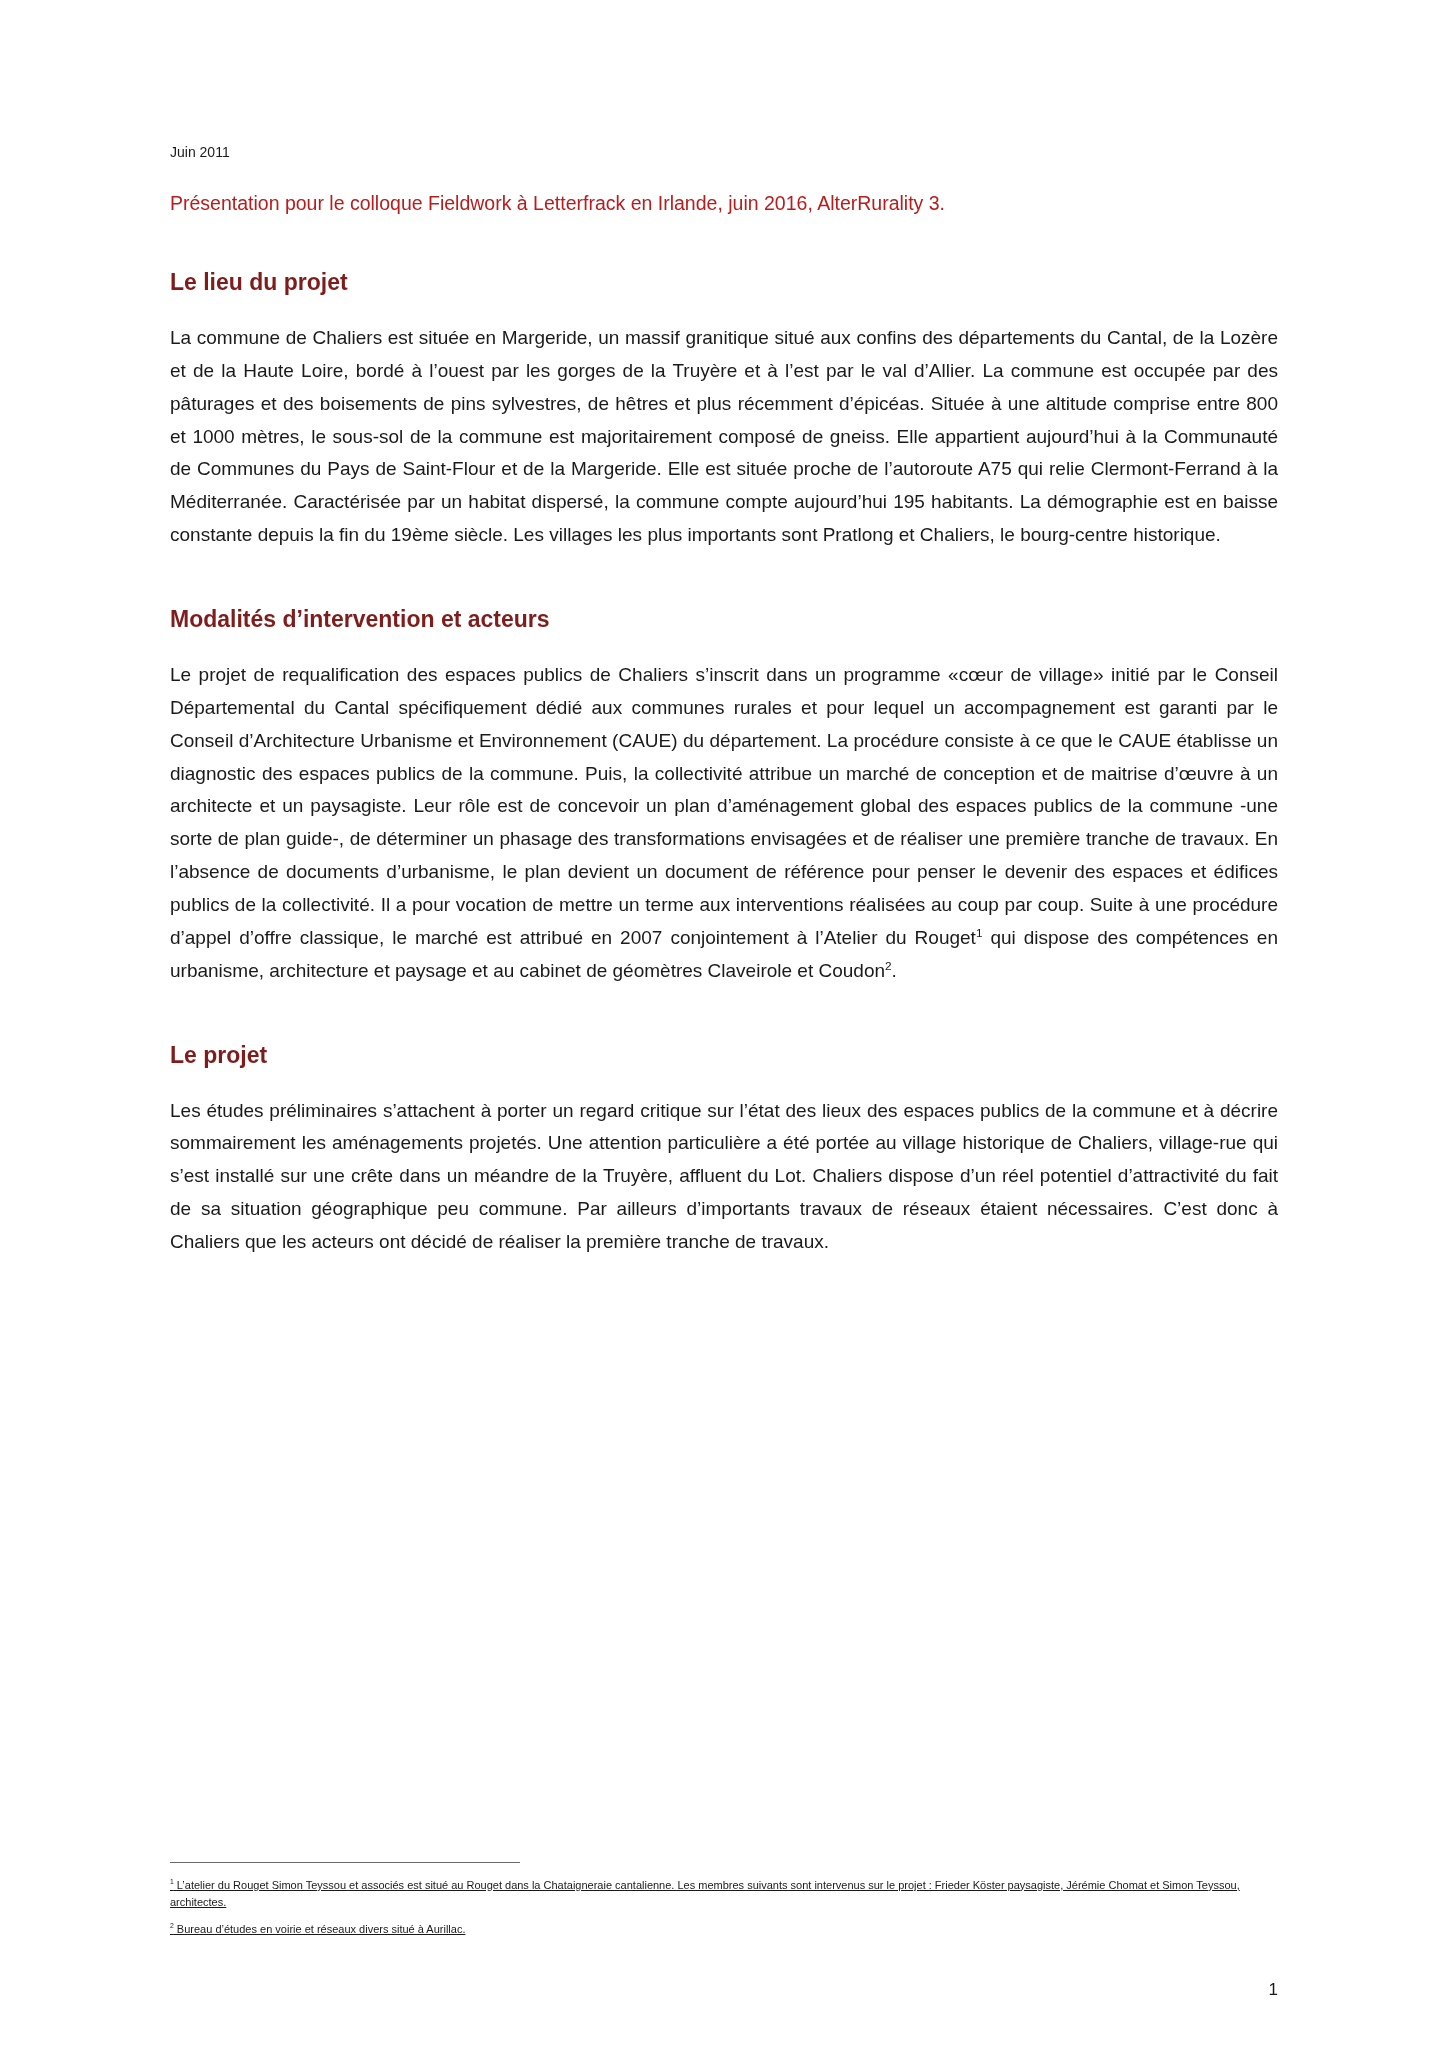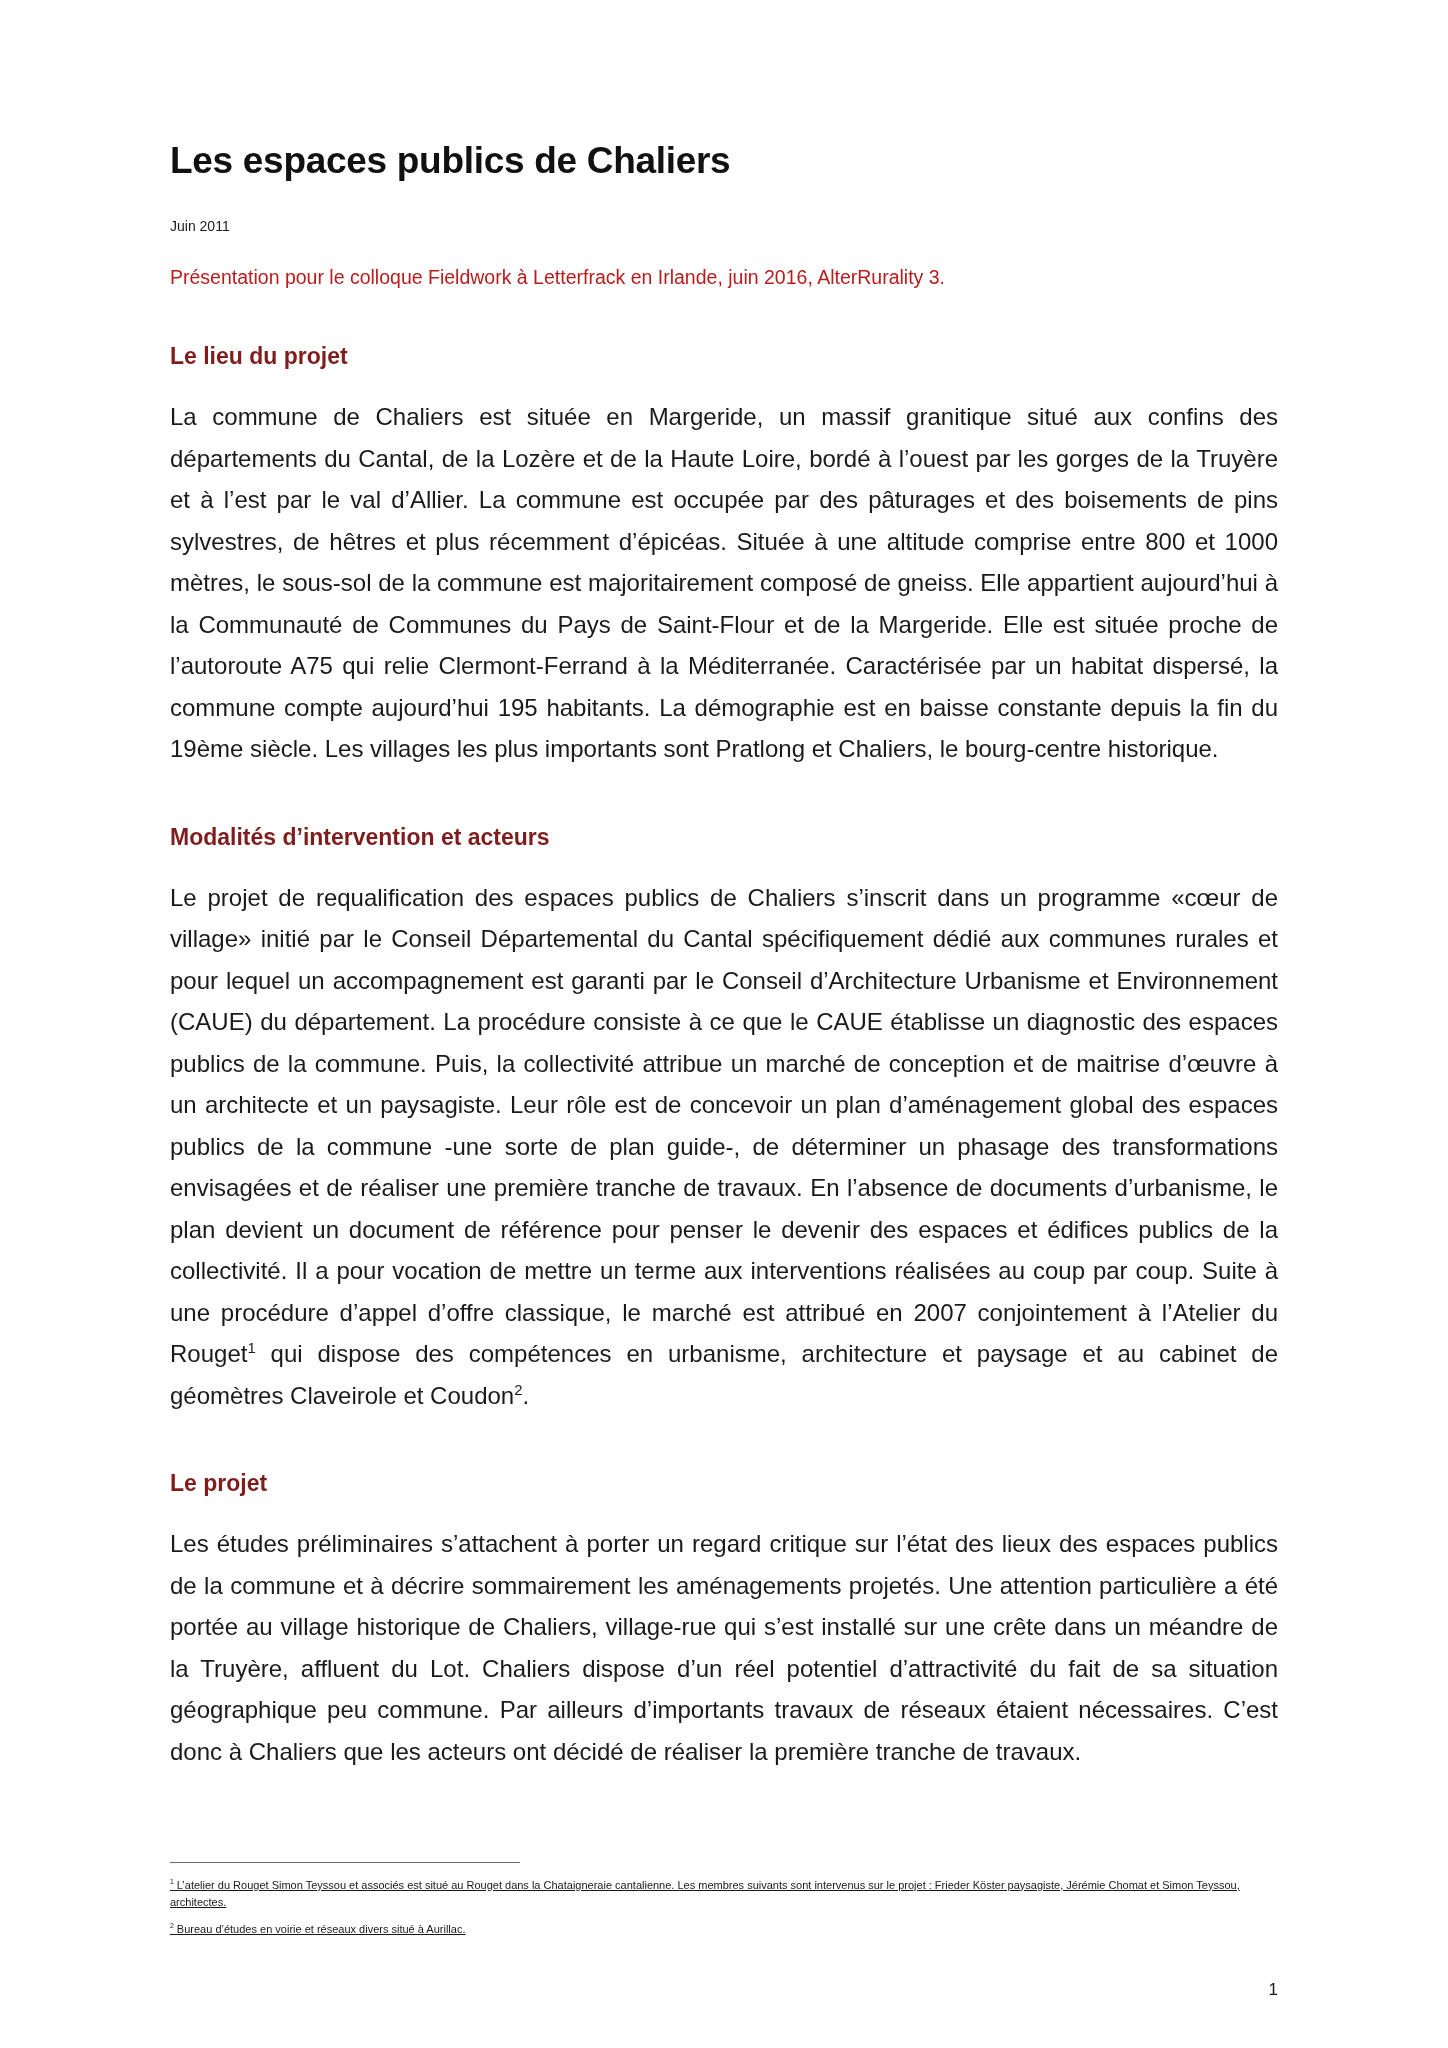--- a/index.html
+++ b/index.html
@@ -44,21 +44,21 @@
     color: #b91c1c;
     margin: 32px 0 0 0;
   }
   h2.section {
     font-size: 23px;
     font-weight: bold;
     color: #7f1d1d;
     margin: 54px 0 26px 0;
   }
   p.body-text {
-    font-size: 24px;
+    font-size: 19px;
     line-height: 1.73;
     text-align: justify;
     margin: 0 0 0 0;
     color: #1a1a1a;
     hyphens: none;
   }
   sup {
     font-size: 0.62em;
     vertical-align: super;
     line-height: 0;
@@ -89,21 +89,20 @@
     bottom: 48px;
     font-size: 17px;
     color: #1a1a1a;
   }
 </style>
 </head>
 <body>
 
 <div class="page">
 
-  <h1 class="doc-title">Les espaces publics de Chaliers</h1>
 
   <p class="date">Juin 2011</p>
 
   <p class="subtitle">Présentation pour le colloque Fieldwork à Letterfrack en Irlande, juin 2016, AlterRurality 3.</p>
 
   <h2 class="section">Le lieu du projet</h2>
   <p class="body-text">La commune de Chaliers est située en Margeride, un massif granitique situé aux confins des départements du Cantal, de la Lozère et de la Haute Loire, bordé à l’ouest par les gorges de la Truyère et à l’est par le val d’Allier. La commune est occupée par des pâturages et des boisements de pins sylvestres, de hêtres et plus récemment d’épicéas. Située à une altitude comprise entre 800 et 1000 mètres, le sous-sol de la commune est majoritairement composé de gneiss. Elle appartient aujourd’hui à la Communauté de Communes du Pays de Saint-Flour et de la Margeride. Elle est située proche de l’autoroute A75 qui relie Clermont-Ferrand à la Méditerranée. Caractérisée par un habitat dispersé, la commune compte aujourd’hui 195 habitants. La démographie est en baisse constante depuis la fin du 19ème siècle. Les villages les plus importants sont Pratlong et Chaliers, le bourg-centre historique.</p>
 
   <h2 class="section">Modalités d’intervention et acteurs</h2>
   <p class="body-text"><span>Le projet de requalification des espaces publics de Chaliers s’inscrit dans un programme «cœur de village» initié par le Conseil Départemental du Cantal spécifiquement dédié aux communes rurales et pour lequel un accompagnement est garanti par le Conseil d’Architecture Urbanisme et Environnement (CAUE) du département. La procédure consiste à ce que le CAUE établisse un diagnostic des espaces publics de la commune. Puis, la collectivité attribue un marché de conception et de maitrise d’œuvre à un architecte et un paysagiste. Leur rôle est de concevoir un plan d’aménagement global des espaces publics de la commune -une sorte de plan guide-, de déterminer un phasage des transformations envisagées et de réaliser une première tranche de travaux. En l’absence de documents d’urbanisme, le plan devient un document de référence pour penser le devenir des espaces et édifices publics de la collectivité. Il a pour vocation de mettre un terme aux interventions réalisées au coup par coup. Suite à une procédure d’appel d’offre classique, le marché est attribué en 2007 conjointement à l’Atelier du Rouget</span><sup>1</sup><span> qui dispose des compétences en urbanisme, architecture et paysage et au cabinet de géomètres Claveirole et Coudon</span><sup>2</sup><span>.</span></p>

